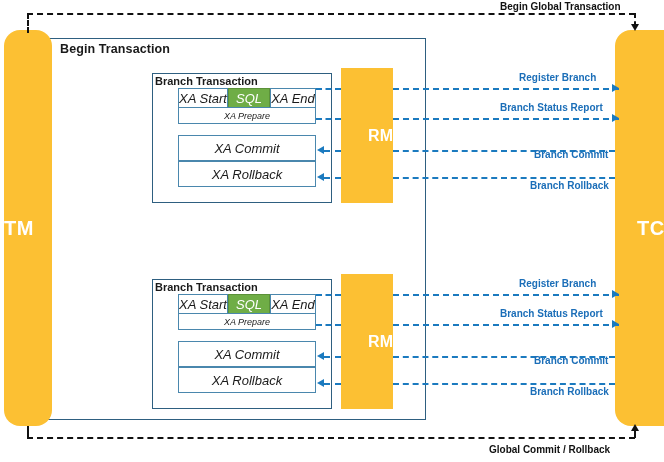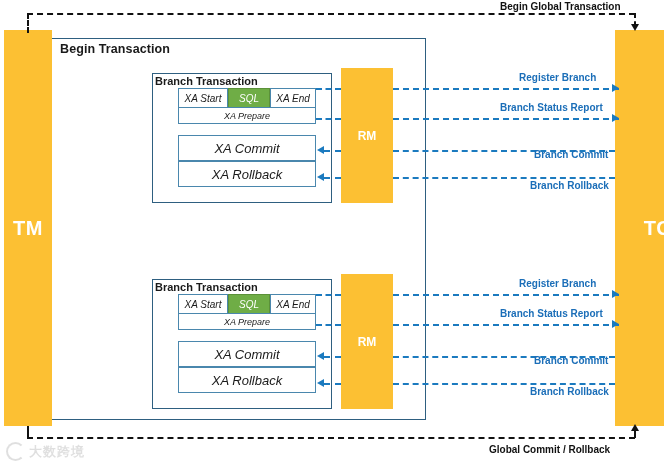--- a/index.html
+++ b/index.html
@@ -15,25 +15,26 @@
     font-family: "Liberation Sans", sans-serif;
     overflow: hidden;
   }
 
   
   .actor {
     position: absolute;
     background: #FCC033;
     display: flex;
     align-items: center;
-    justify-content: center;
+    justify-content: flex-start;
     color: #ffffff;
     font-size: 20px;
     font-weight: bold;
     letter-spacing: 0.5px;
+    border-radius: 16px;
   }
   #actor-tm { left: 4px;   top: 30px; width: 48px; height: 396px; }
   #actor-tc { left: 615px; top: 30px; width: 41px; height: 396px; padding-left: 22px; }
 
   
   #global-transaction {
     position: absolute;
     left: 48px;
     top: 38px;
     width: 378px;
@@ -77,39 +78,39 @@
     position: absolute;
     border: 1px solid #4A87AD;
     box-sizing: border-box;
     background: #ffffff;
     display: flex;
     align-items: center;
     justify-content: center;
     font-style: italic;
     color: #1a1a1a;
   }
-  .xa-small { font-size: 10px; height: 21px; }
+  .xa-small { font-size: 13px; height: 21px; }
   .xa-wide  { font-size: 9px; height: 17px; }
   .xa-big   { font-size: 13px; height: 26px; }
   .xa-green {
     background: #6FAD46;
     border-color: #5B9139;
     color: #ffffff;
   }
 
   
   .rm {
     position: absolute;
     width: 52px;
     background: #FCC033;
     display: flex;
     align-items: center;
-    justify-content: center;
+    justify-content: flex-end;
     color: #ffffff;
-    font-size: 12px;
+    font-size: 16px;
     font-weight: bold;
   }
   #rm-1 { left: 341px; top: 68px;  height: 135px; }
   #rm-2 { left: 341px; top: 274px; height: 135px; }
 
   
   .msg-line {
     position: absolute;
     height: 0;
     border-top: 2px dashed #1B7ABF;
@@ -298,18 +299,14 @@
   <div class="global-line-v" style="left:634px; top:13px; height:13px;"></div>
   <div class="global-arrow-down" style="left:631px; top:24px;"></div>
   <div class="global-label" style="left:500px; top:1px;">Begin Global Transaction</div>
 
   <div class="global-line-v" style="left:27px; top:426px; height:12px;"></div>
   <div class="global-line-h" style="left:27px; top:437px; width:608px;"></div>
   <div class="global-line-v" style="left:634px; top:431px; height:7px;"></div>
   <div class="global-arrow-up" style="left:631px; top:424px;"></div>
   <div class="global-label" style="left:489px; top:444px;">Global Commit / Rollback</div>
 
-  <div id="watermark">
-    <span id="watermark-logo"></span>
-    <span>大数跨境</span>
-  </div>
 
 </div>
 
 </body></html>

